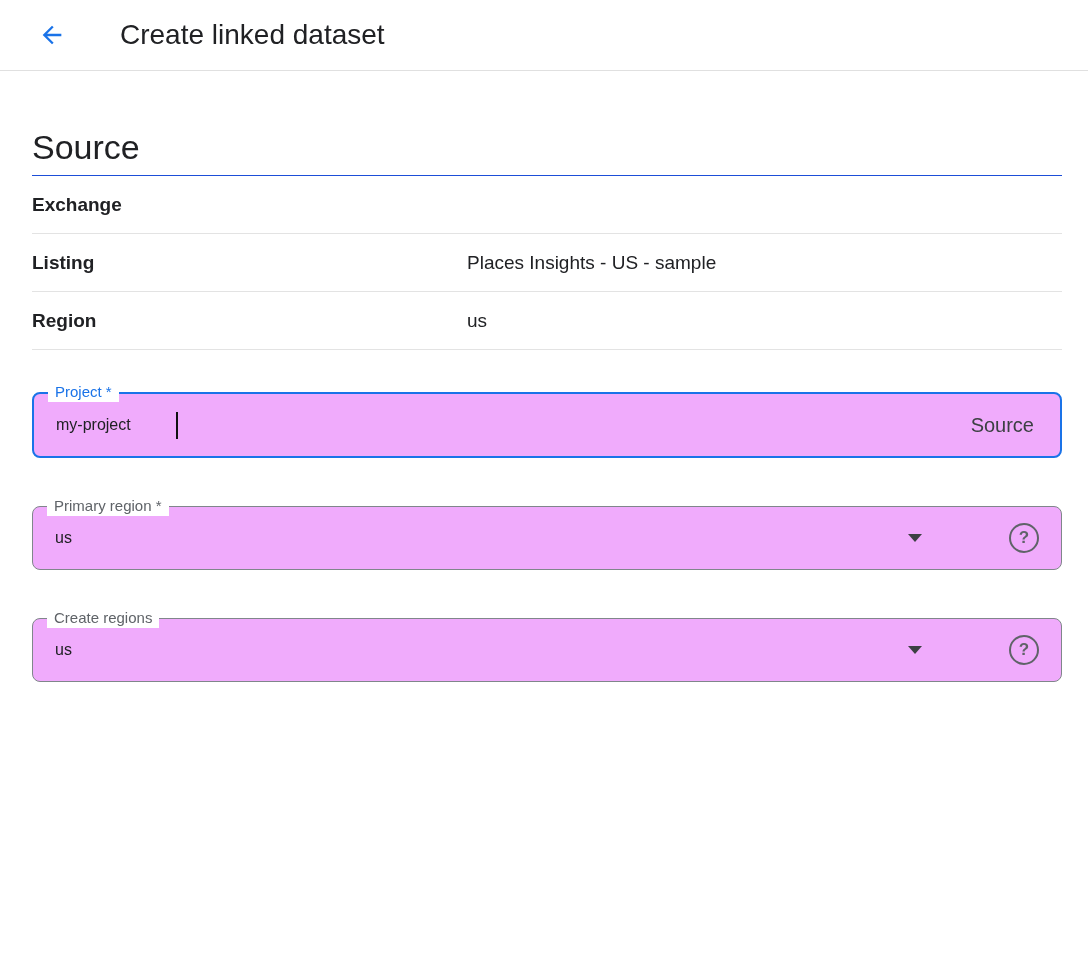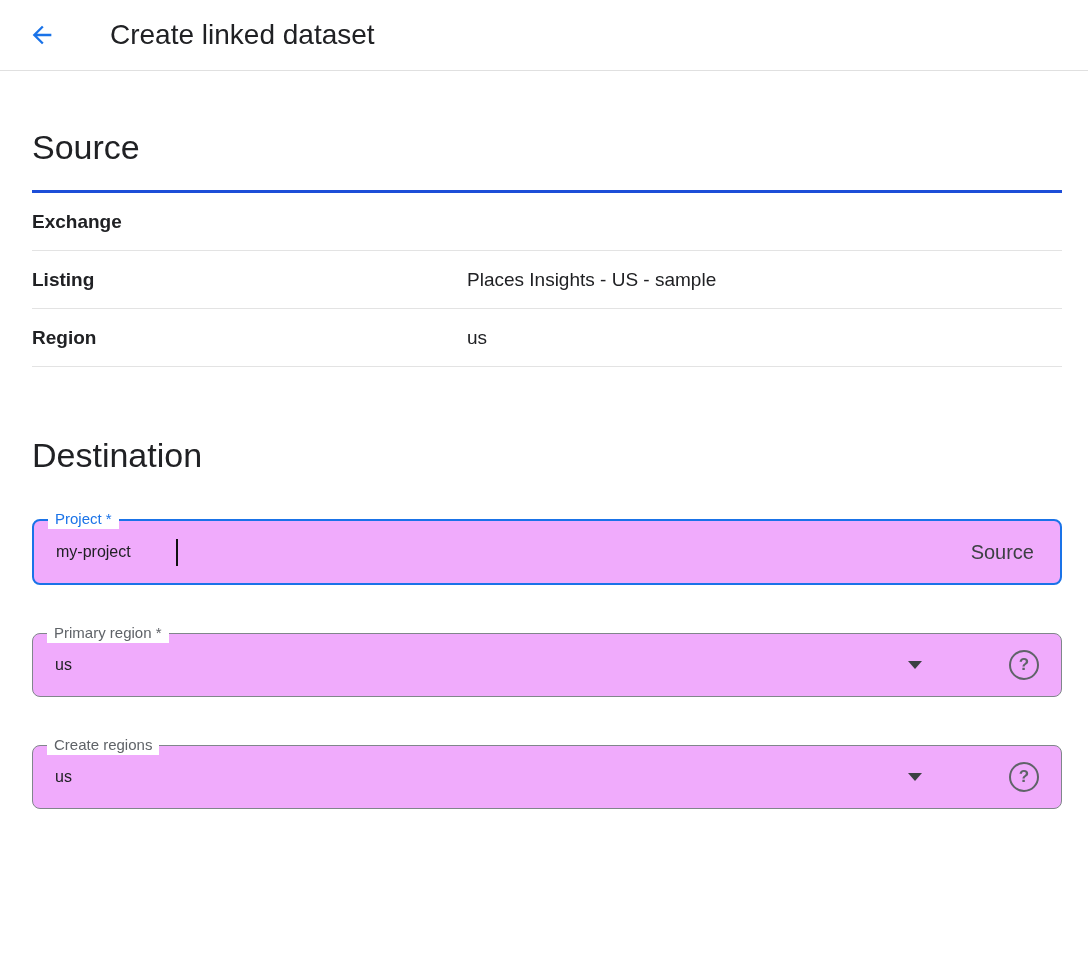--- a/index.html
+++ b/index.html
@@ -10,21 +10,21 @@
     color: #202124;
   }
   body { min-height: 976px; }
 
   
   .header {
     display: flex;
     align-items: center;
     height: 71px;
     border-bottom: 1px solid #e0e0e0;
-    padding-left: 20px;
+    padding-left: 30px;
   }
   .back-btn {
     width: 44px; height: 44px;
     display: flex; align-items: center; justify-content: center;
     background: none; border: none; cursor: pointer;
     border-radius: 50%;
   }
   .back-btn svg { width: 28px; height: 28px; fill: #1a73e8; }
   .header-title {
     margin-left: 46px;
@@ -39,21 +39,21 @@
   .section-heading {
     font-size: 34px;
     font-weight: 400;
     color: #202124;
     line-height: 44px;
   }
   .source-heading { margin-top: 54px; }
   .dest-heading   { margin-top: 66px; }
 
   
-  .kv-table { margin-top: 21px; border-top: 3px solid #1d4ed8; }
+  .kv-table { margin-top: 6px; border-top: 1px solid #1d4ed8; }
   .kv-row {
     display: flex;
     align-items: center;
     height: 58px;
     border-bottom: 1px solid #e3e3e3;
   }
   .kv-label {
     width: 435px;
     font-size: 19px;
     font-weight: 700;
@@ -160,21 +160,20 @@
     <div class="kv-row">
       <div class="kv-label">Listing</div>
       <div class="kv-value">Places Insights - US - sample</div>
     </div>
     <div class="kv-row">
       <div class="kv-label">Region</div>
       <div class="kv-value">us</div>
     </div>
   </div>
 
-  <h1 class="section-heading dest-heading">Destination</h1>
 
   <div class="field focused">
     <span class="field-label">Project *</span>
     <span class="field-value">my-project</span>
     <span class="caret"></span>
     <span class="spacer"></span>
     <button class="browse-btn">Source</button>
   </div>
 
 

